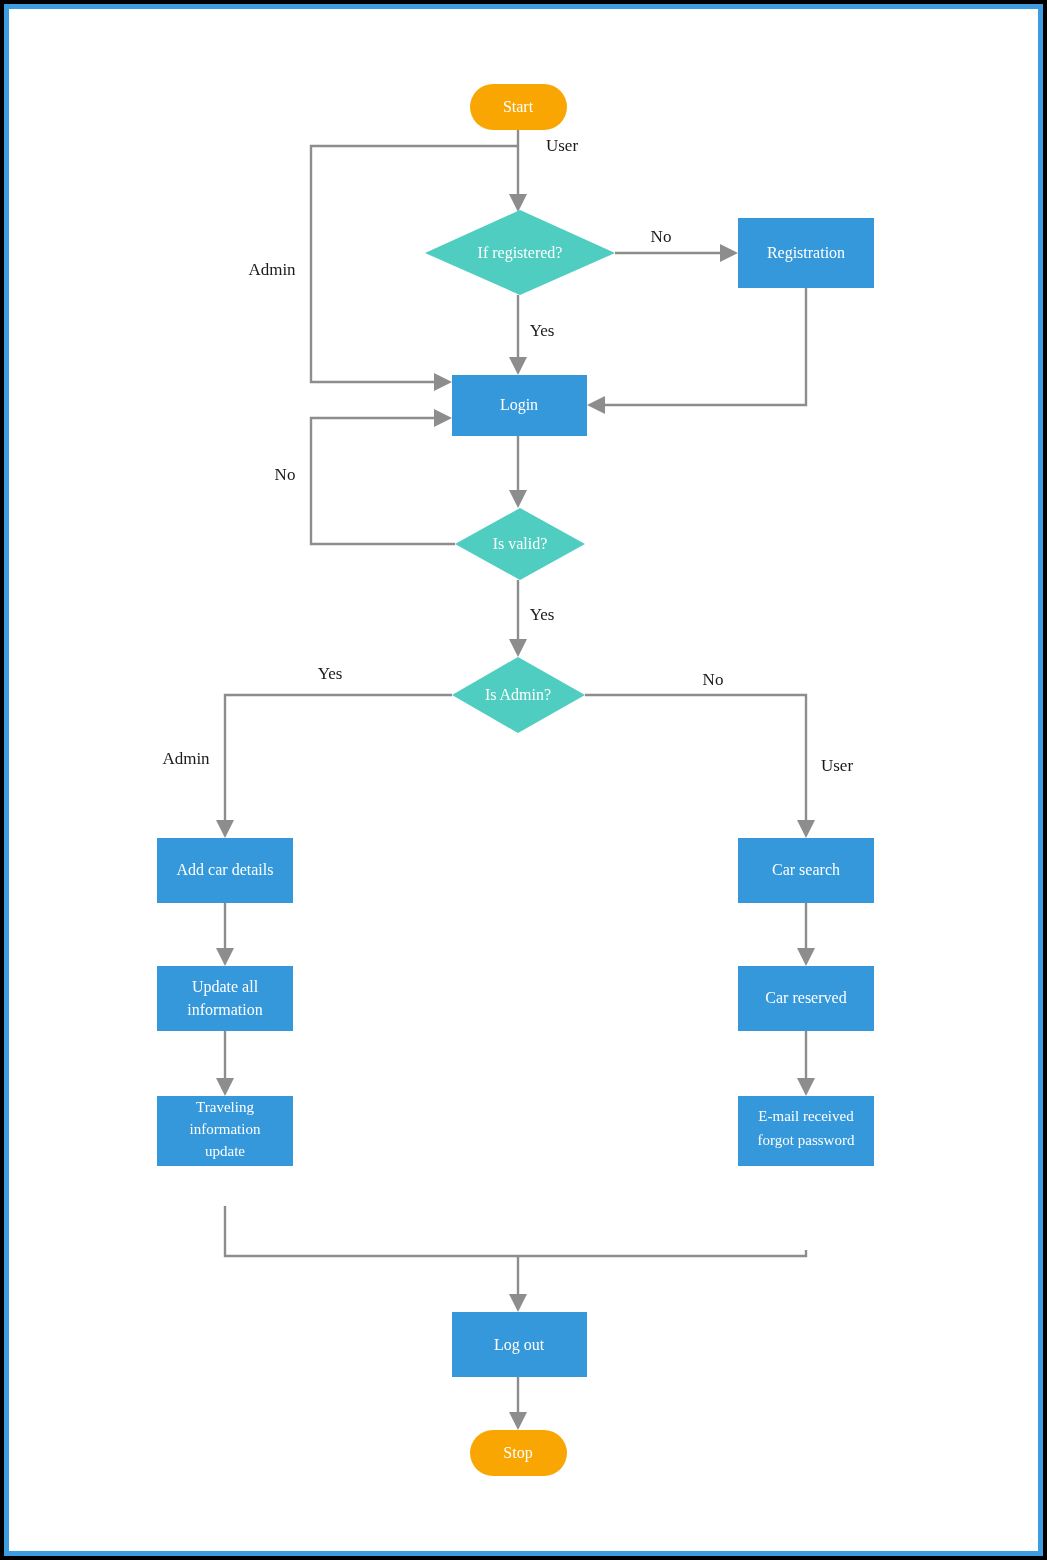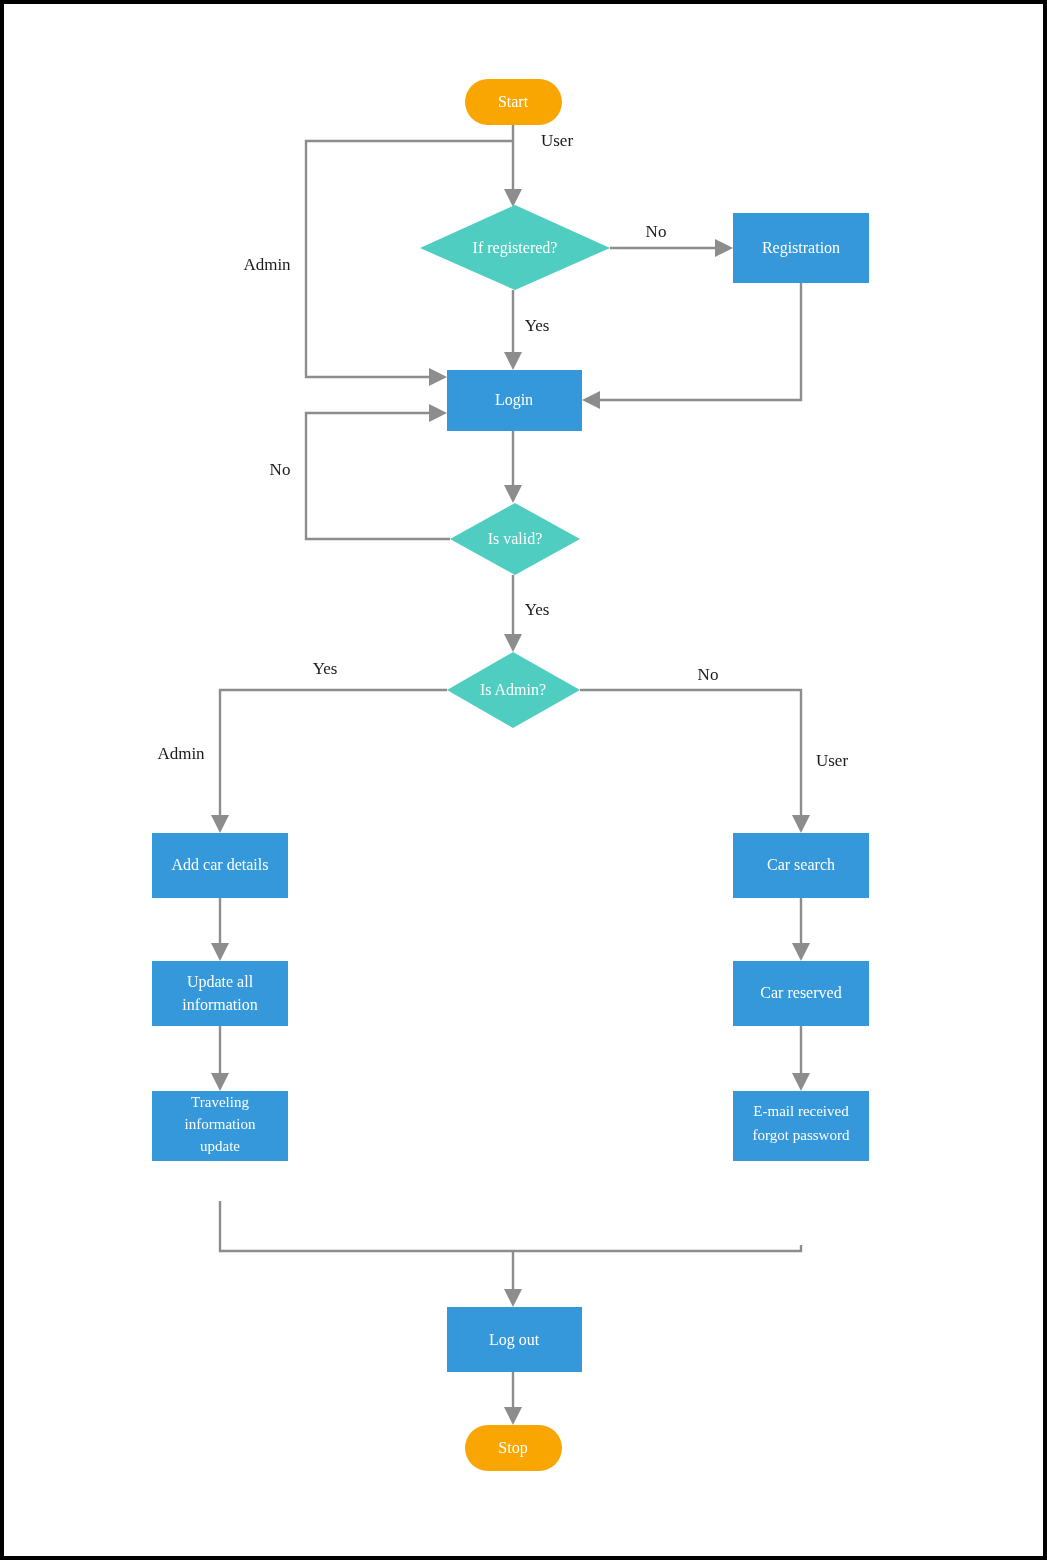--- a/index.html
+++ b/index.html
@@ -20,20 +20,21 @@
     box-sizing: border-box;
     background: #000000;
     padding: 4px;
   }
   #blue-frame {
     position: relative;
     width: 100%;
     height: 100%;
     box-sizing: border-box;
     background: #3e9de0;
+    padding: 5px;
   }
   #canvas-area {
     position: relative;
     width: 100%;
     height: 100%;
     box-sizing: border-box;
     background: #ffffff;
     overflow: hidden;
   }
   svg#flow {

